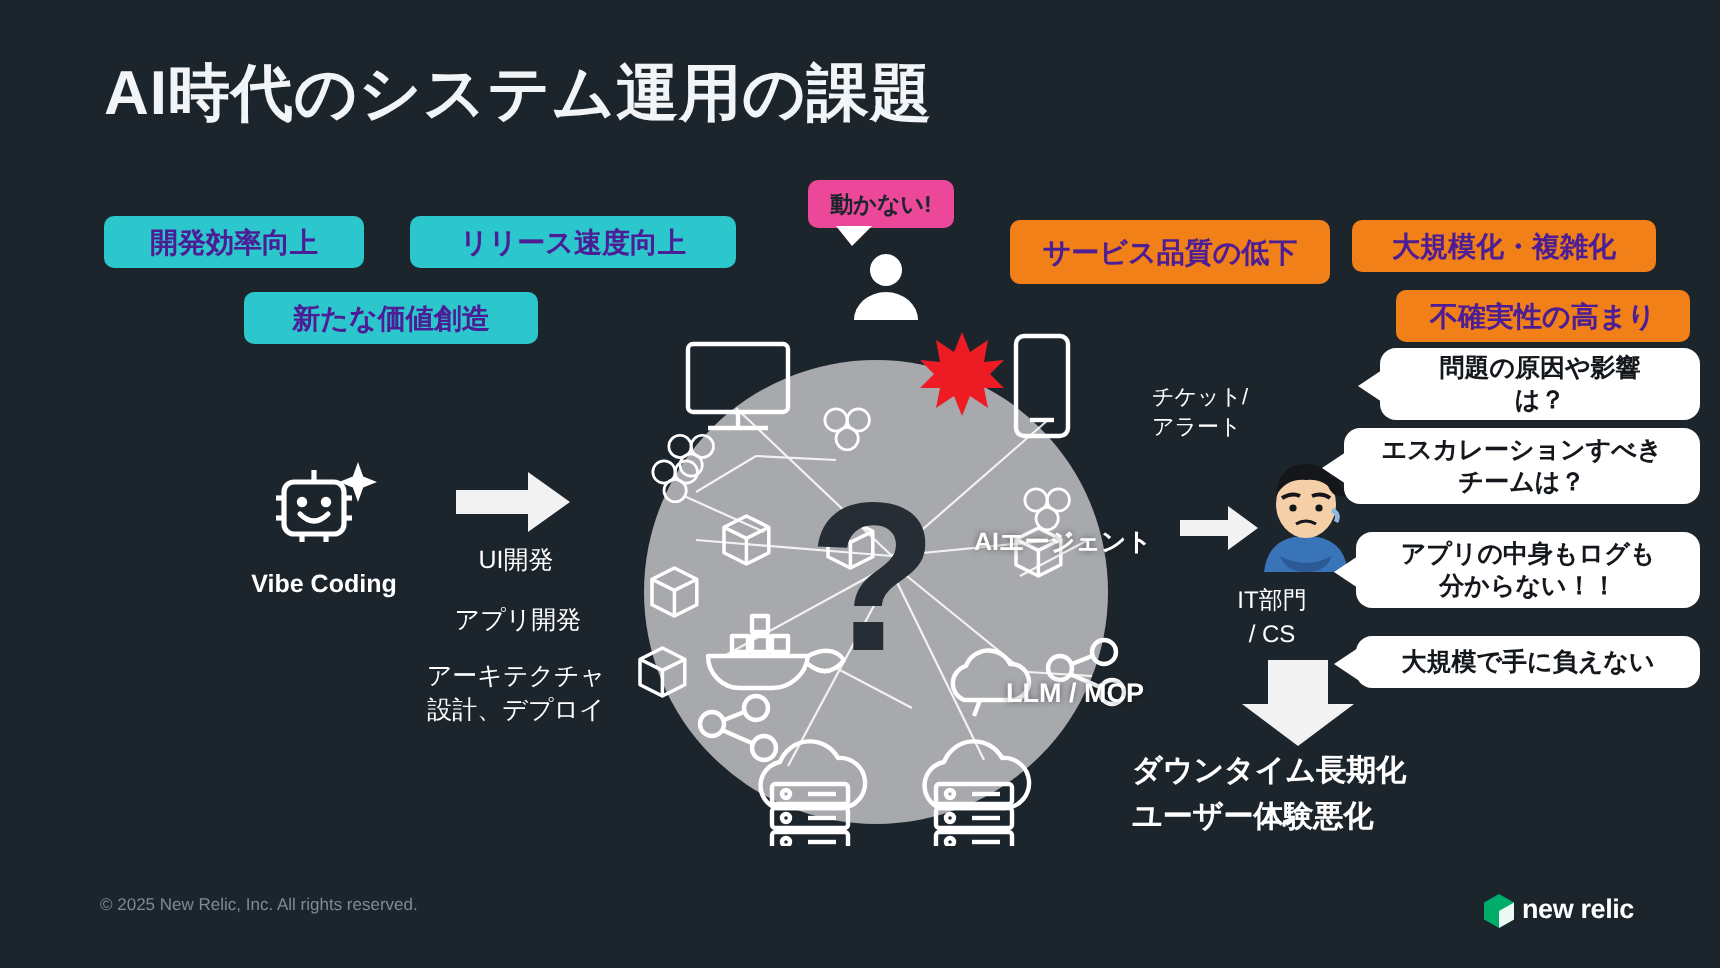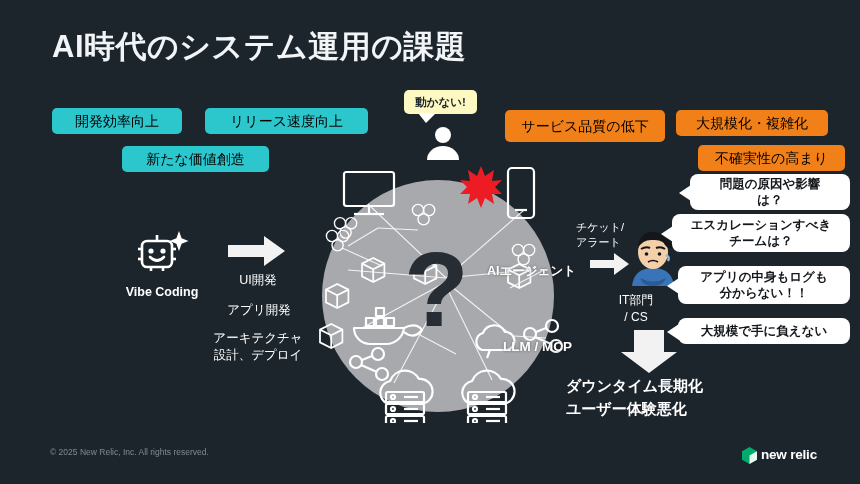--- a/index.html
+++ b/index.html
@@ -17,21 +17,21 @@
   .title{
     position:absolute;left:52px;top:26px;
     font-size:31px;font-weight:bold;color:#f2f5f7;
     letter-spacing:0.5px;white-space:nowrap;
   }
 
   
   .badge{
     position:absolute;
     border-radius:5px;
-    color:#000000;font-weight:normal;
+    color:#4c1d95;font-weight:bold;
     display:flex;align-items:center;justify-content:center;
     text-align:center;line-height:1.15;
     box-sizing:border-box;
   }
   .badge.teal{background:#2cc6cd;}
   .badge.orange{background:#f28019;}
 
   #badge-dev-eff   {left:52px; top:108px; width:130px;height:26px;font-size:14px;}
   #badge-rel-speed {left:205px;top:108px;width:163px;height:26px;font-size:14px;}
   #badge-new-value {left:122px;top:146px;width:147px;height:26px;font-size:14px;}
@@ -70,34 +70,34 @@
   .node-label{
     position:absolute;color:#ffffff;font-weight:bold;text-shadow:0 0 3px rgba(0,0,0,.45);
   }
   #label-ai-agent{left:487px;top:263px;font-size:12.5px;}
   #label-llm-mcp {left:503px;top:339px;font-size:13.5px;}
 
   
   #person-top{position:absolute;left:424px;top:126px;width:38px;height:34px;}
   #bubble-top{
     position:absolute;left:404px;top:90px;width:73px;height:24px;
-    background:#fef9c3;border-radius:5px;
+    background:#ec4899;border-radius:5px;
     color:#1d252c;font-size:11.5px;font-weight:bold;
     display:flex;align-items:center;justify-content:center;
   }
   #bubble-top:after{
     content:"";position:absolute;left:14px;bottom:-9px;
     border-left:8px solid transparent;border-right:10px solid transparent;
     border-top:10px solid #ffffff;
   }
   #burst{position:absolute;left:460px;top:166px;width:42px;height:42px;}
 
   
   .ticket-label{
-    position:absolute;left:576px;top:220px;width:58px;
+    position:absolute;left:576px;top:192px;width:58px;
     color:#ffffff;font-size:11px;line-height:1.35;
   }
   #right-arrow-2{position:absolute;left:590px;top:252px;width:40px;height:24px;}
   #worried-person{position:absolute;left:628px;top:228px;width:50px;height:58px;}
   .dept-label{
     position:absolute;left:594px;top:292px;width:84px;
     text-align:center;color:#ffffff;font-size:12px;line-height:1.4;
   }
 
   

